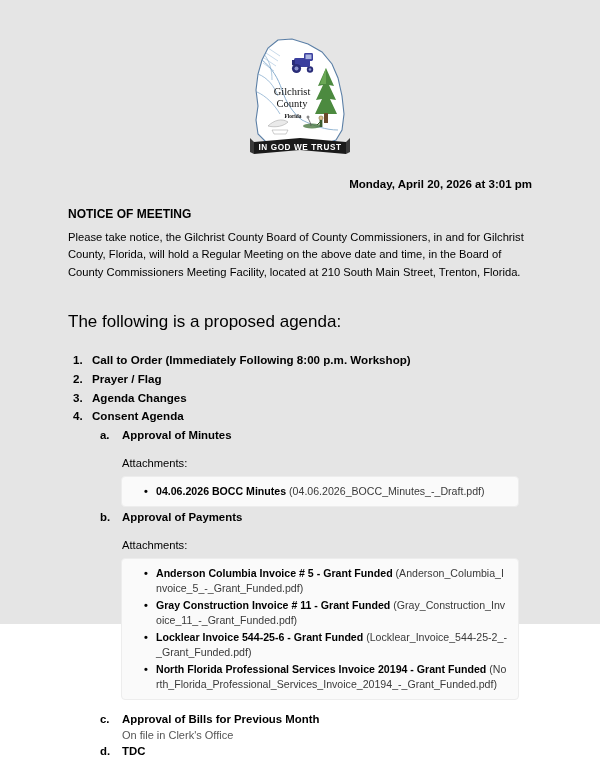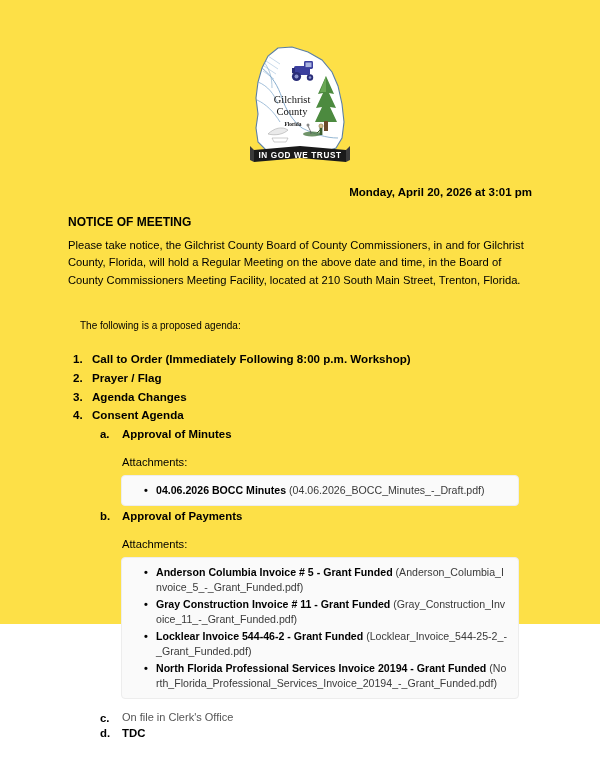--- a/index.html
+++ b/index.html
@@ -11,23 +11,23 @@
     width: 600px;
     height: 776px;
     font-family: "Liberation Sans", sans-serif;
     color: #000000;
     overflow: hidden;
     position: relative;
   }
   .page {
     width: 600px;
     height: 624px;
-    background: #fde047;
+    background: #e5e5e5;
     box-sizing: border-box;
-    padding: 12px 68px;
+    padding: 4px 68px;
     position: relative;
   }
 
   
   .seal-wrap {
     padding-top: 30px;
     display: flex;
     justify-content: center;
   }
   .seal {
@@ -59,22 +59,22 @@
   }
 
   
   .body-para {
     font-size: 11.2px;
     line-height: 1.55;
     margin: 8px 0 0 0;
     text-align: left;
   }
   .proposed-line {
-    font-size: 10px;
-    margin: 31px 0 0 12px;
+    font-size: 17px;
+    margin: 31px 0 0 0;
   }
 
   
   .agenda {
     margin: 20px 0 0 0;
     padding: 0;
     list-style: none;
   }
   .agenda-item {
     font-size: 11.6px;
@@ -289,34 +289,35 @@
                 <span class="attach-title">Anderson Columbia Invoice # 5 - Grant Funded</span>
                 <span class="attach-file">(Anderson_Columbia_Invoice_5_-_Grant_Funded.pdf)</span>
               </li>
               <li class="attach-li">
                 <span class="dot">•</span>
                 <span class="attach-title">Gray Construction Invoice # 11 - Grant Funded</span>
                 <span class="attach-file">(Gray_Construction_Invoice_11_-_Grant_Funded.pdf)</span>
               </li>
               <li class="attach-li">
                 <span class="dot">•</span>
-                <span class="attach-title">Locklear Invoice 544-46-2 - Grant Funded</span>
+                <span class="attach-title">Locklear Invoice 544-25-6 - Grant Funded</span>
                 <span class="attach-file">(Locklear_Invoice_544-25-2_-_Grant_Funded.pdf)</span>
               </li>
               <li class="attach-li">
                 <span class="dot">•</span>
                 <span class="attach-title">North Florida Professional Services Invoice 20194 - Grant Funded</span>
                 <span class="attach-file">(North_Florida_Professional_Services_Invoice_20194_-_Grant_Funded.pdf)</span>
               </li>
             </ul>
           </div>
         </li>
 
         <li class="sub-item" style="margin-top:11px;">
           <span class="alpha">c.</span>
+          <span>Approval of Bills for Previous Month</span>
           <div class="sub-note">On file in Clerk's Office</div>
         </li>
 
         <li class="sub-item" style="margin-top:1px;">
           <span class="alpha">d.</span>
           <span>TDC</span>
         </li>
 
       </ul>
     </li>

